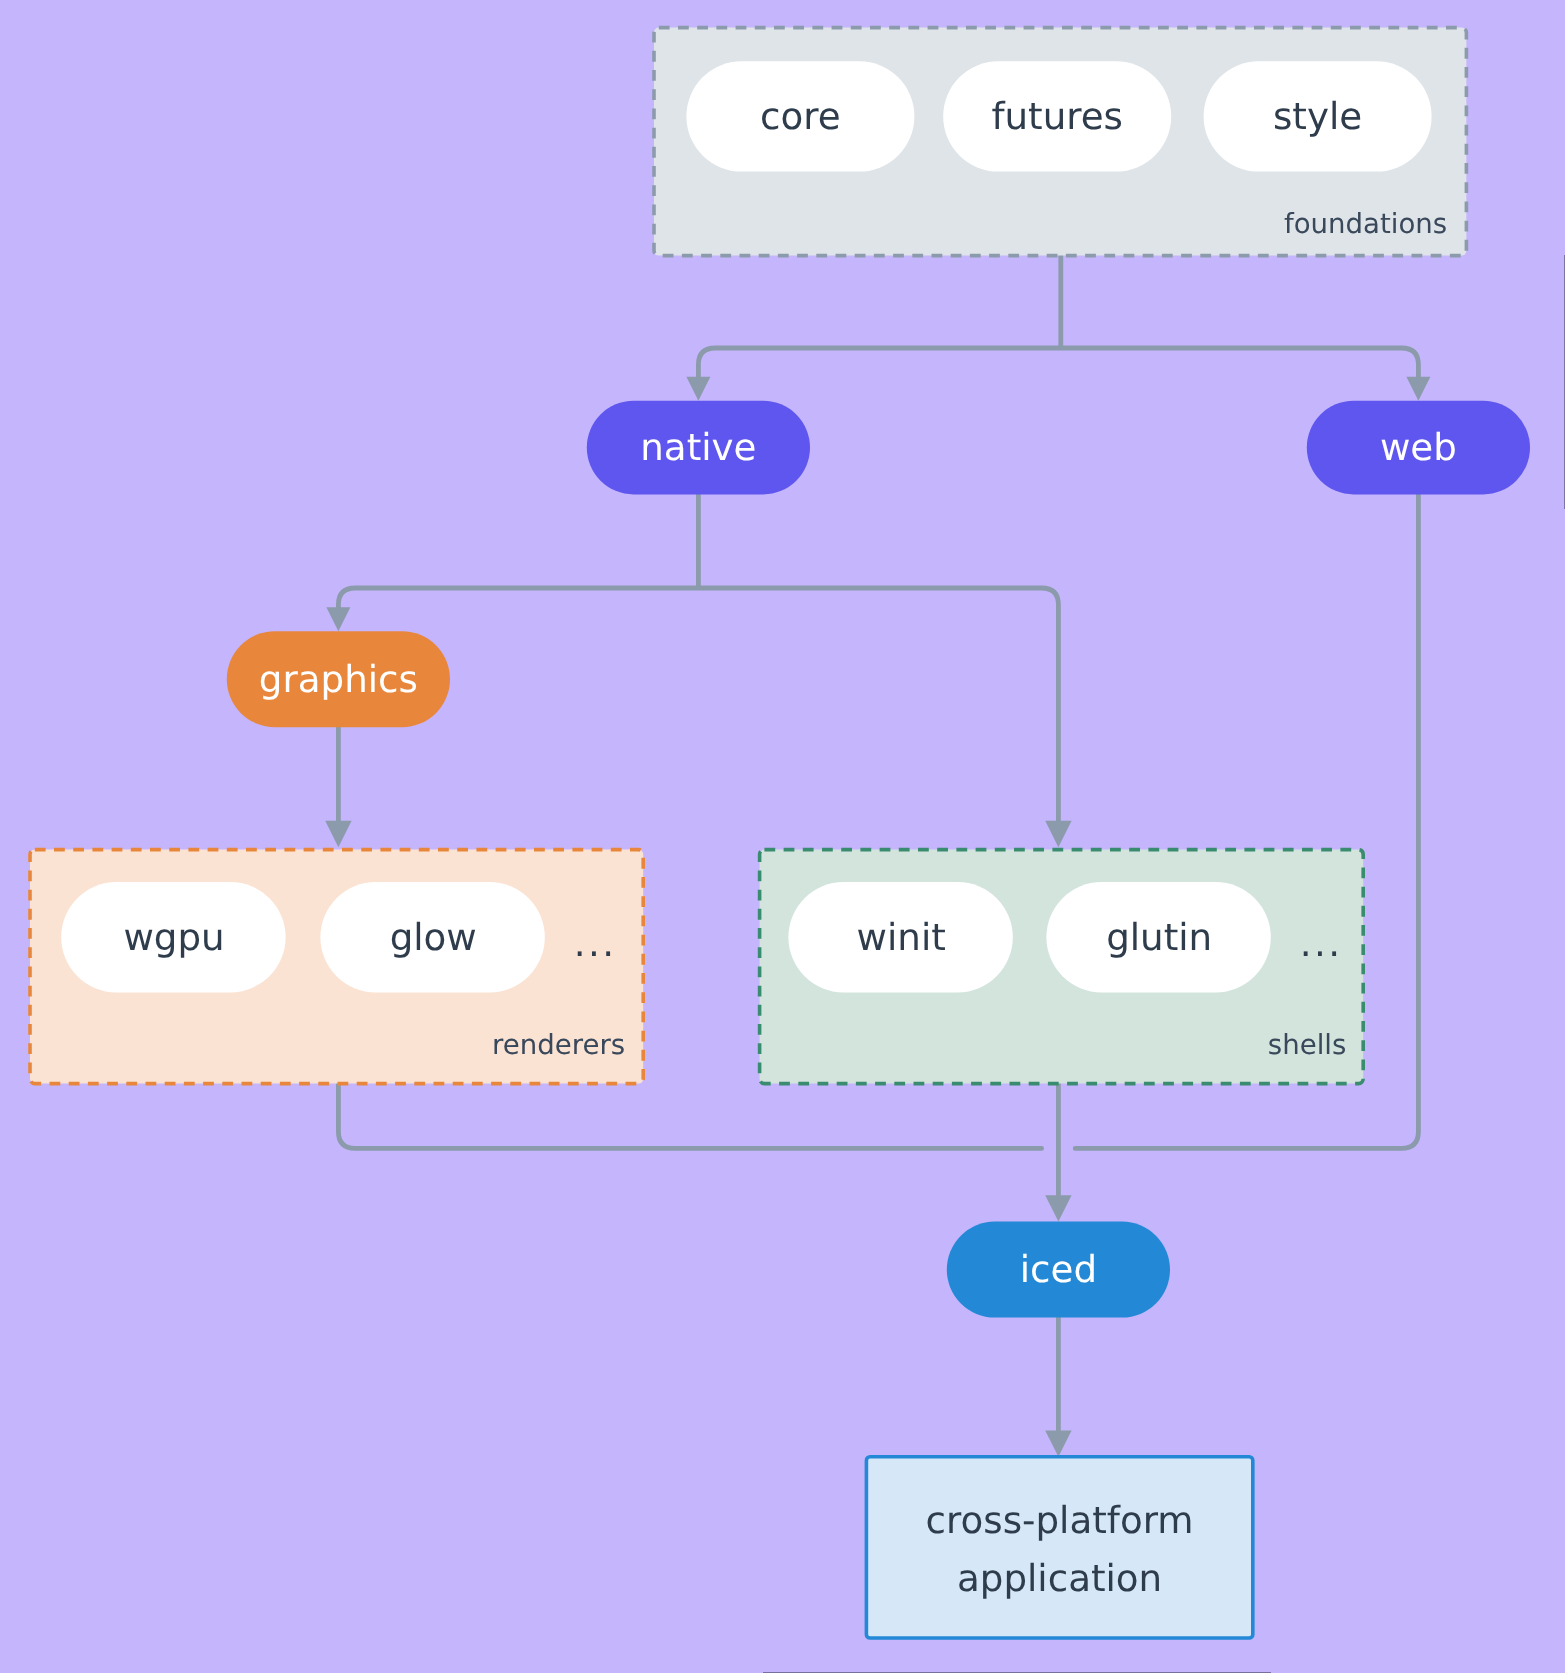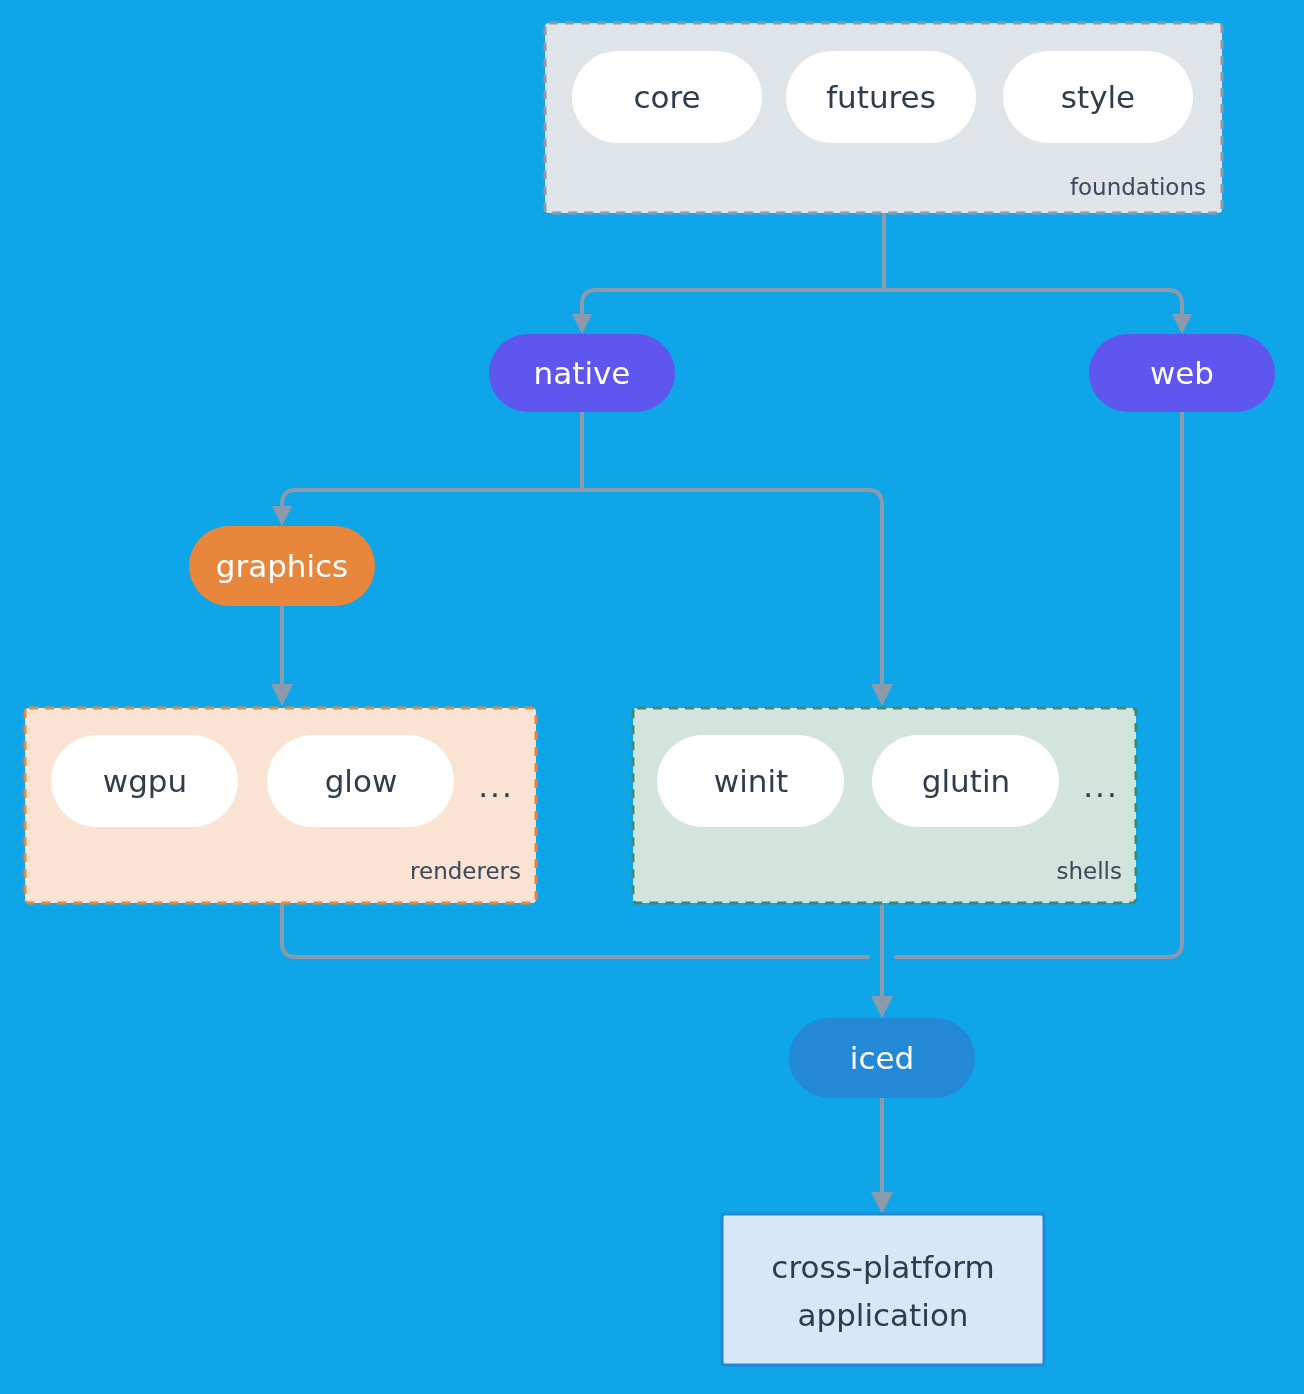--- a/index.html
+++ b/index.html
@@ -10,21 +10,21 @@
   body {
     width: 1304px;
     height: 1394px;
     overflow: hidden;
     font-family: "DejaVu Sans", sans-serif;
   }
   #diagram-root {
     position: relative;
     width: 1304px;
     height: 1394px;
-    background: #0ea5e9;
+    background: #c4b5fd;
   }
   svg#diagram {
     display: block;
     width: 1304px;
     height: 1394px;
   }
   .grp-label, .node-label, .sub-label, .ellipsis {
     font-family: "DejaVu Sans", sans-serif;
     dominant-baseline: middle;
   }

